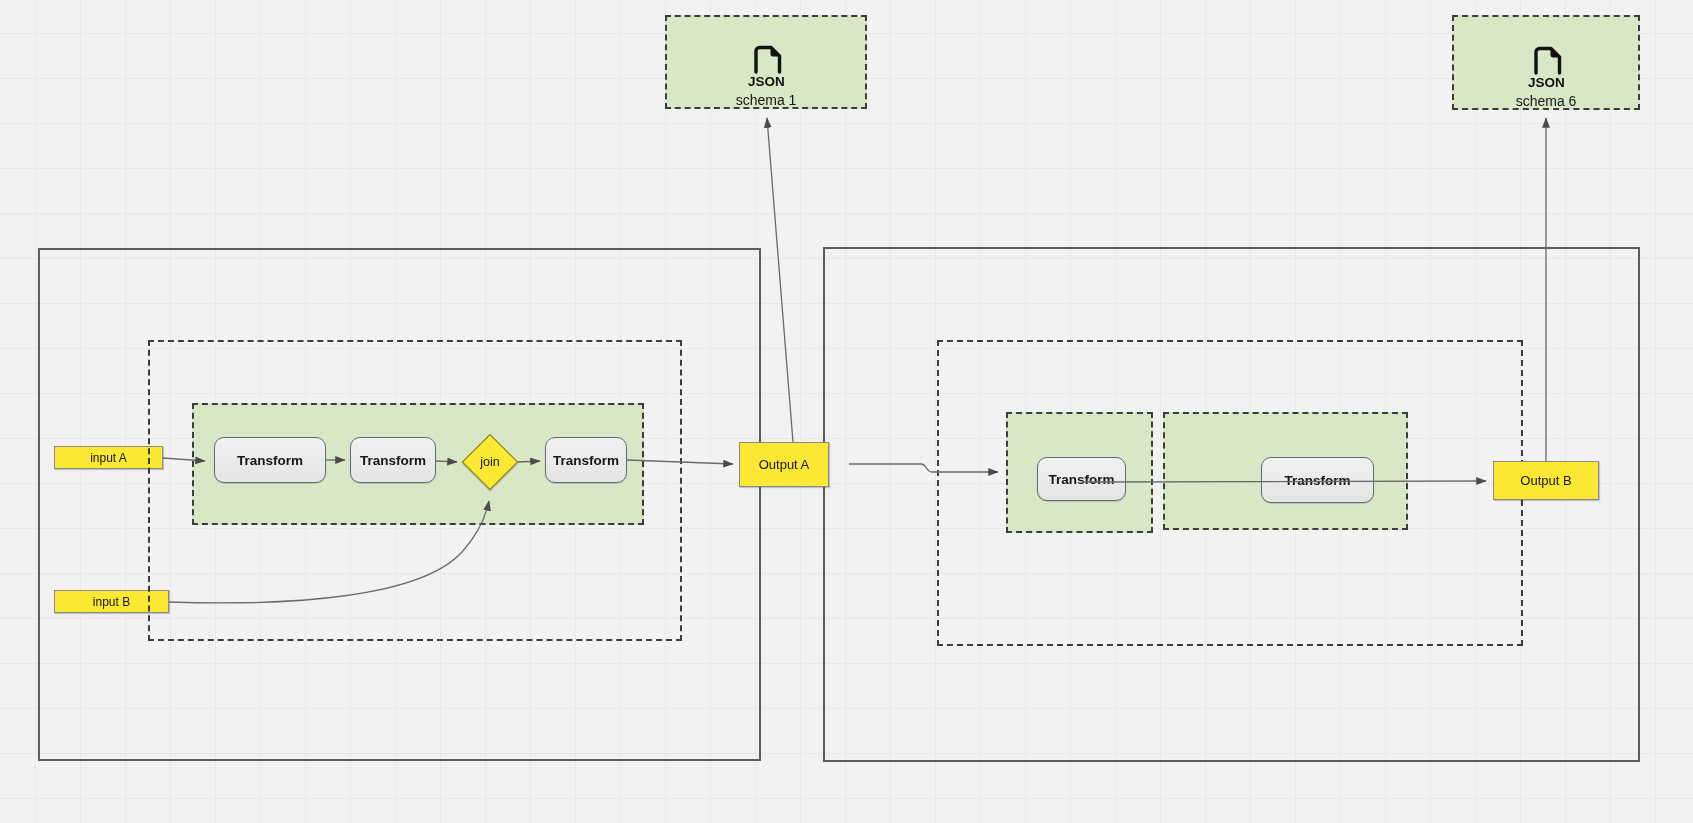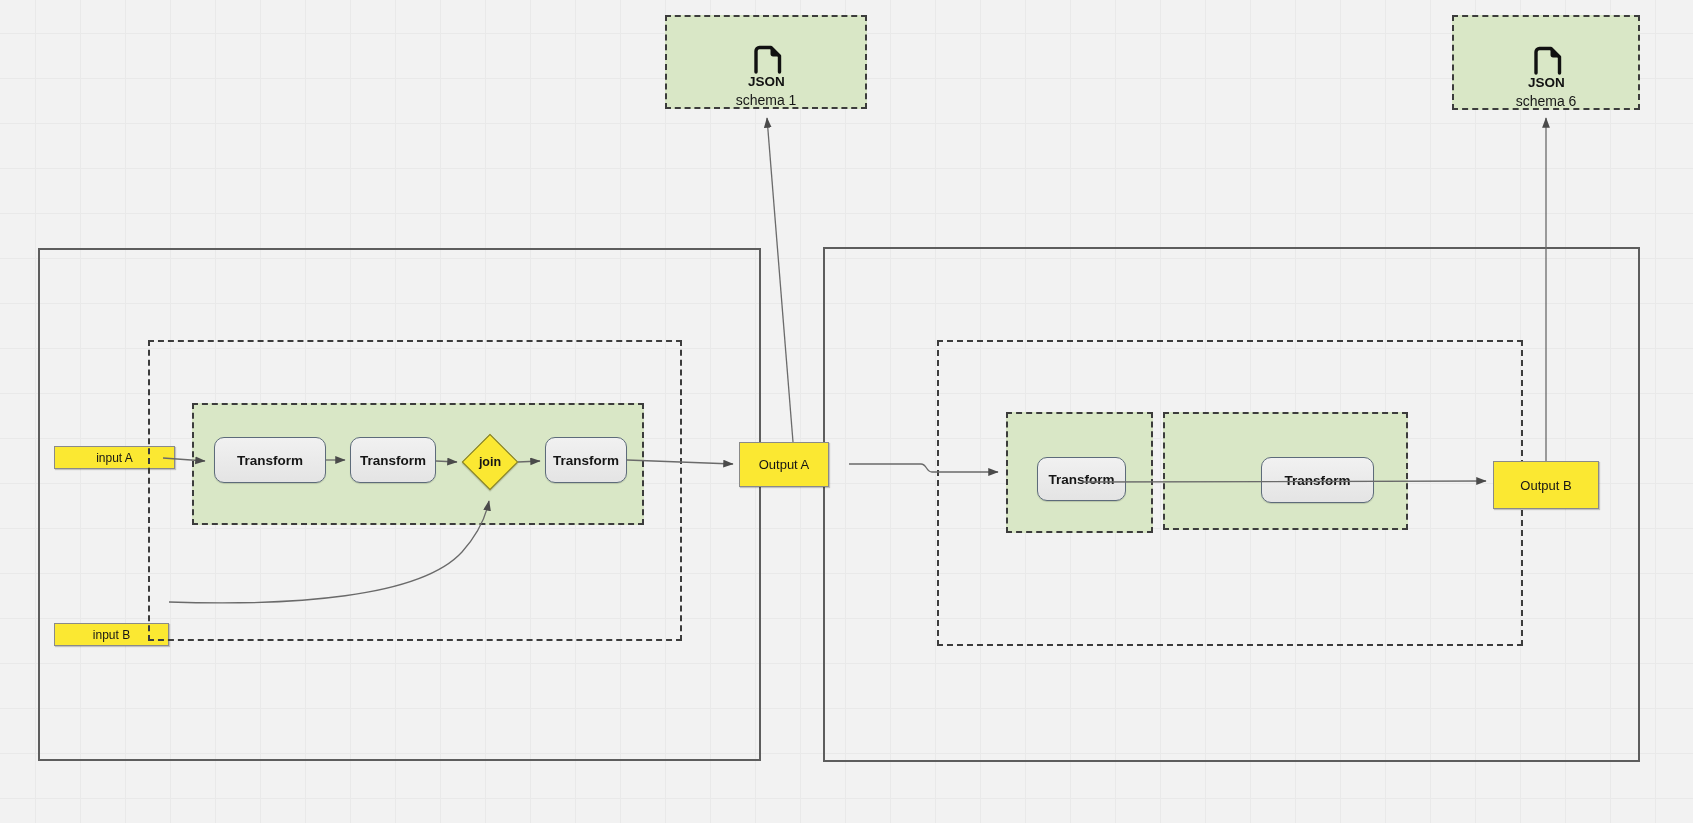--- a/index.html
+++ b/index.html
@@ -46,21 +46,21 @@
   }
   .io-box.out{font-size:13px;z-index:4;}
   .join-wrap{z-index:4;}
   .join-shape{
     position:absolute;left:8px;top:8px;width:40px;height:40px;
     background:var(--yellow);border:1px solid #77772e;transform:rotate(45deg);
     box-shadow:1px 1px 1px rgba(0,0,0,0.2);
   }
   .join-label{
     position:absolute;inset:0;display:flex;align-items:center;justify-content:center;
-    font-weight:bold;font-size:12.5px;
+    font-weight:normal;font-size:12.5px;
   }
   #edges{position:absolute;left:0;top:0;z-index:6;pointer-events:none;}
   #edges path{pointer-events:stroke;}
 </style>
 </head>
 <body>
 
 <div class="abs container" style="left:38px;top:248px;width:723px;height:513px;"></div>
 <div class="abs container" style="left:823px;top:247px;width:817px;height:515px;"></div>
 
@@ -75,24 +75,24 @@
 
 <div class="abs schema-box" style="left:1452px;top:15px;width:188px;height:95px;">
   <svg class="json-icon" width="40" height="50" viewBox="0 0 40 50">
     <path d="M10 31 V10 a3.5 3.5 0 0 1 3.5-3.5 H25 l8.5 8.5 V31" fill="none" stroke="#111" stroke-width="3.4" stroke-linejoin="round" stroke-linecap="round"></path>
     <path d="M24.5 6 v6.8 a2.6 2.6 0 0 0 2.6 2.6 h7 z" fill="#111"></path>
     <text x="20.5" y="45" text-anchor="middle" font-size="13.5" font-weight="bold" fill="#111" font-family="Liberation Sans, DejaVu Sans, sans-serif">JSON</text>
   </svg>
   <div class="schema-label">schema 6</div>
 </div>
 
-<div class="abs io-box" style="left:54px;top:446px;width:121px;height:23px;justify-content:center;">
+<div class="abs io-box" style="left:54px;top:446px;width:109px;height:23px;justify-content:center;">
   <span>input A</span>
 </div>
-<div class="abs io-box" style="left:54px;top:590px;width:115px;height:23px;margin-top:33px;">
+<div class="abs io-box" style="left:54px;top:590px;width:115px;height:23px;">
   <span>input B</span>
 </div>
 
 <div class="abs dashed-group" style="left:148px;top:340px;width:534px;height:301px;"></div>
 
 <div class="abs green-box" style="left:192px;top:403px;width:452px;height:122px;"></div>
 
 <div class="abs node" style="left:214px;top:437px;width:112px;height:46px;">
   <span>Transform</span>
 </div>
@@ -118,21 +118,21 @@
 <div class="abs green-box" style="left:1006px;top:412px;width:147px;height:121px;"></div>
 <div class="abs green-box" style="left:1163px;top:412px;width:245px;height:118px;"></div>
 
 <div class="abs node" style="left:1037px;top:457px;width:89px;height:44px;">
   <span>Transform</span>
 </div>
 <div class="abs node" style="left:1261px;top:457px;width:113px;height:46px;">
   <span>Transform</span>
 </div>
 
-<div class="abs io-box out" style="left:1493px;top:461px;width:106px;height:48px;">
+<div class="abs io-box out" style="left:1493px;top:461px;width:106px;height:39px;">
   <span>Output B</span>
 </div>
 
 <svg id="edges" width="1693" height="823" viewBox="0 0 1693 823">
   <defs>
     <marker id="arw" orient="auto" markerWidth="10" markerHeight="8" refX="7.5" refY="3">
       <path d="M0,0 L8,3 L0,6 z" fill="#4a4a4a"></path>
     </marker>
   </defs>
   <g fill="none" stroke="#6a6a6a" stroke-width="1.3">

